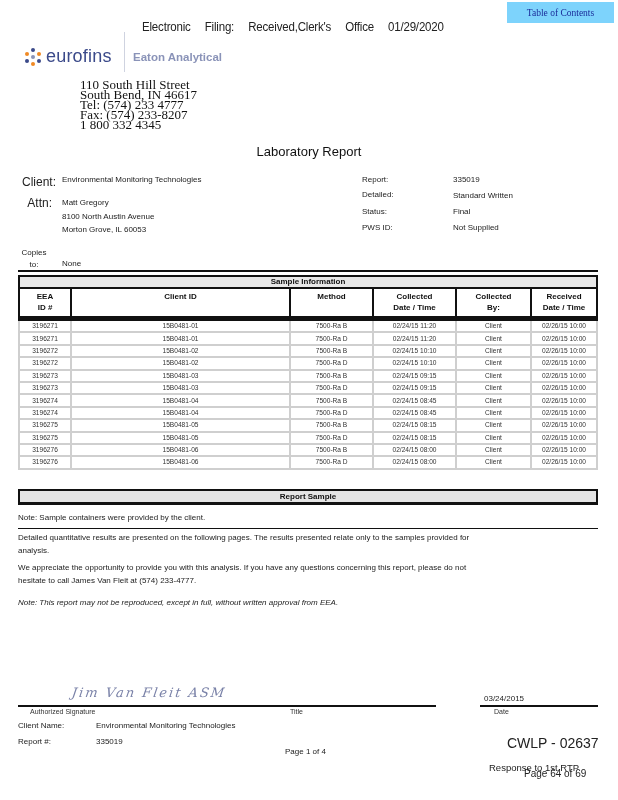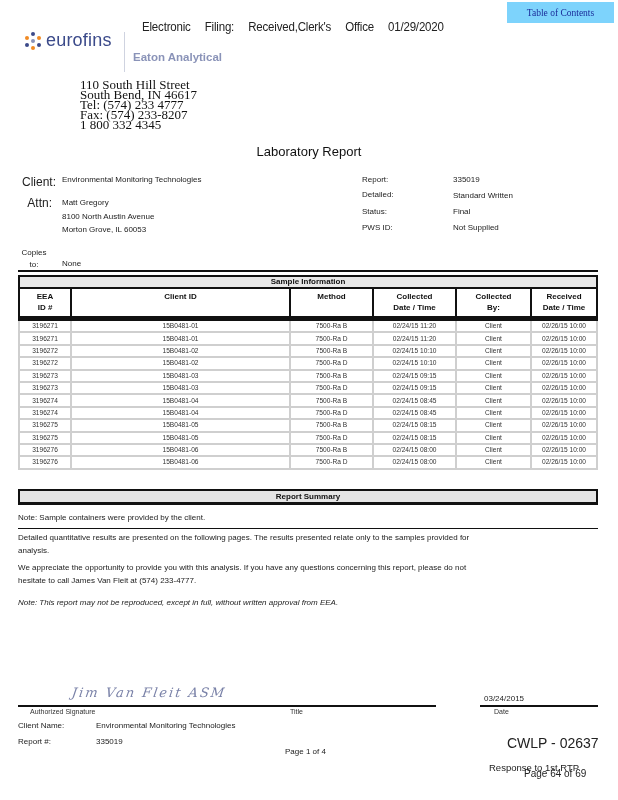--- a/index.html
+++ b/index.html
@@ -6,21 +6,21 @@
     html, body { width: 618px; height: 800px; background: #fff; overflow: hidden; }
     body { position: relative; font-family: "Liberation Sans", sans-serif; color: #111; font-size: 8px; }
 
     .abs { position: absolute; }
 
     
     .filing-banner { left: 142px; top: 20px; font-size: 12.5px; color: #222; letter-spacing: -0.2px; white-space: nowrap; transform: scaleX(0.92); transform-origin: left top; }
     .filing-banner span { margin-right: 12px; }
     .toc-button { left: 507px; top: 2px; width: 107px; height: 21px; background: #7dd3fc; color: #1a2c9a; font-family: "Liberation Serif", serif; font-size: 9.5px; display: flex; align-items: center; justify-content: center; cursor: pointer; }
 
-    .logo { left: 24px; top: 30px; display: flex; align-items: center; }
+    .logo { left: 24px; top: 46px; display: flex; align-items: center; }
     .logo-mark { width: 18px; height: 18px; position: relative; margin-right: 4px; }
     .logo-mark i { position: absolute; width: 4px; height: 4px; border-radius: 50%; }
     .logo-text { font-size: 18px; color: #3b4a8a; letter-spacing: 0.2px; }
     .logo-divider { left: 124px; top: 32px; width: 1px; height: 40px; background: #cfd3e0; }
     .logo-sub { left: 133px; top: 51px; font-size: 11.5px; color: #8a93b8; font-weight: bold; }
 
     .address { left: 80px; top: 80px; font-family: "Liberation Serif", serif; font-size: 13px; line-height: 10px; color: #111; }
 
     .report-title { left: 0; width: 618px; top: 144px; text-align: center; font-size: 13px; color: #111; }
 
@@ -246,21 +246,21 @@
           <td>15B0481-06</td>
           <td>7500-Ra D</td>
           <td>02/24/15 08:00</td>
           <td>Client</td>
           <td>02/26/15 10:00</td>
         </tr>
     </tbody>
   </table>
 </div>
 
-<div class="abs summary-bar">Report Summary</div>
+<div class="abs summary-bar">Report Sample</div>
 
 <div class="abs para" style="top:512px;">Note: Sample containers were provided by the client.</div>
 <div class="abs rule" style="left:18px;top:528px;width:580px;height:1px;"></div>
 <div class="abs para" style="top:532px;">
   <div>Detailed quantitative results are presented on the following pages.  The results presented relate only to the samples provided for</div>
   <div>analysis.</div>
 </div>
 <div class="abs para" style="top:562px;">
   <div>We appreciate the opportunity to provide you with this analysis.  If you have any questions concerning this report, please do not</div>
   <div>hesitate to call James Van Fleit at (574) 233-4777.</div>

